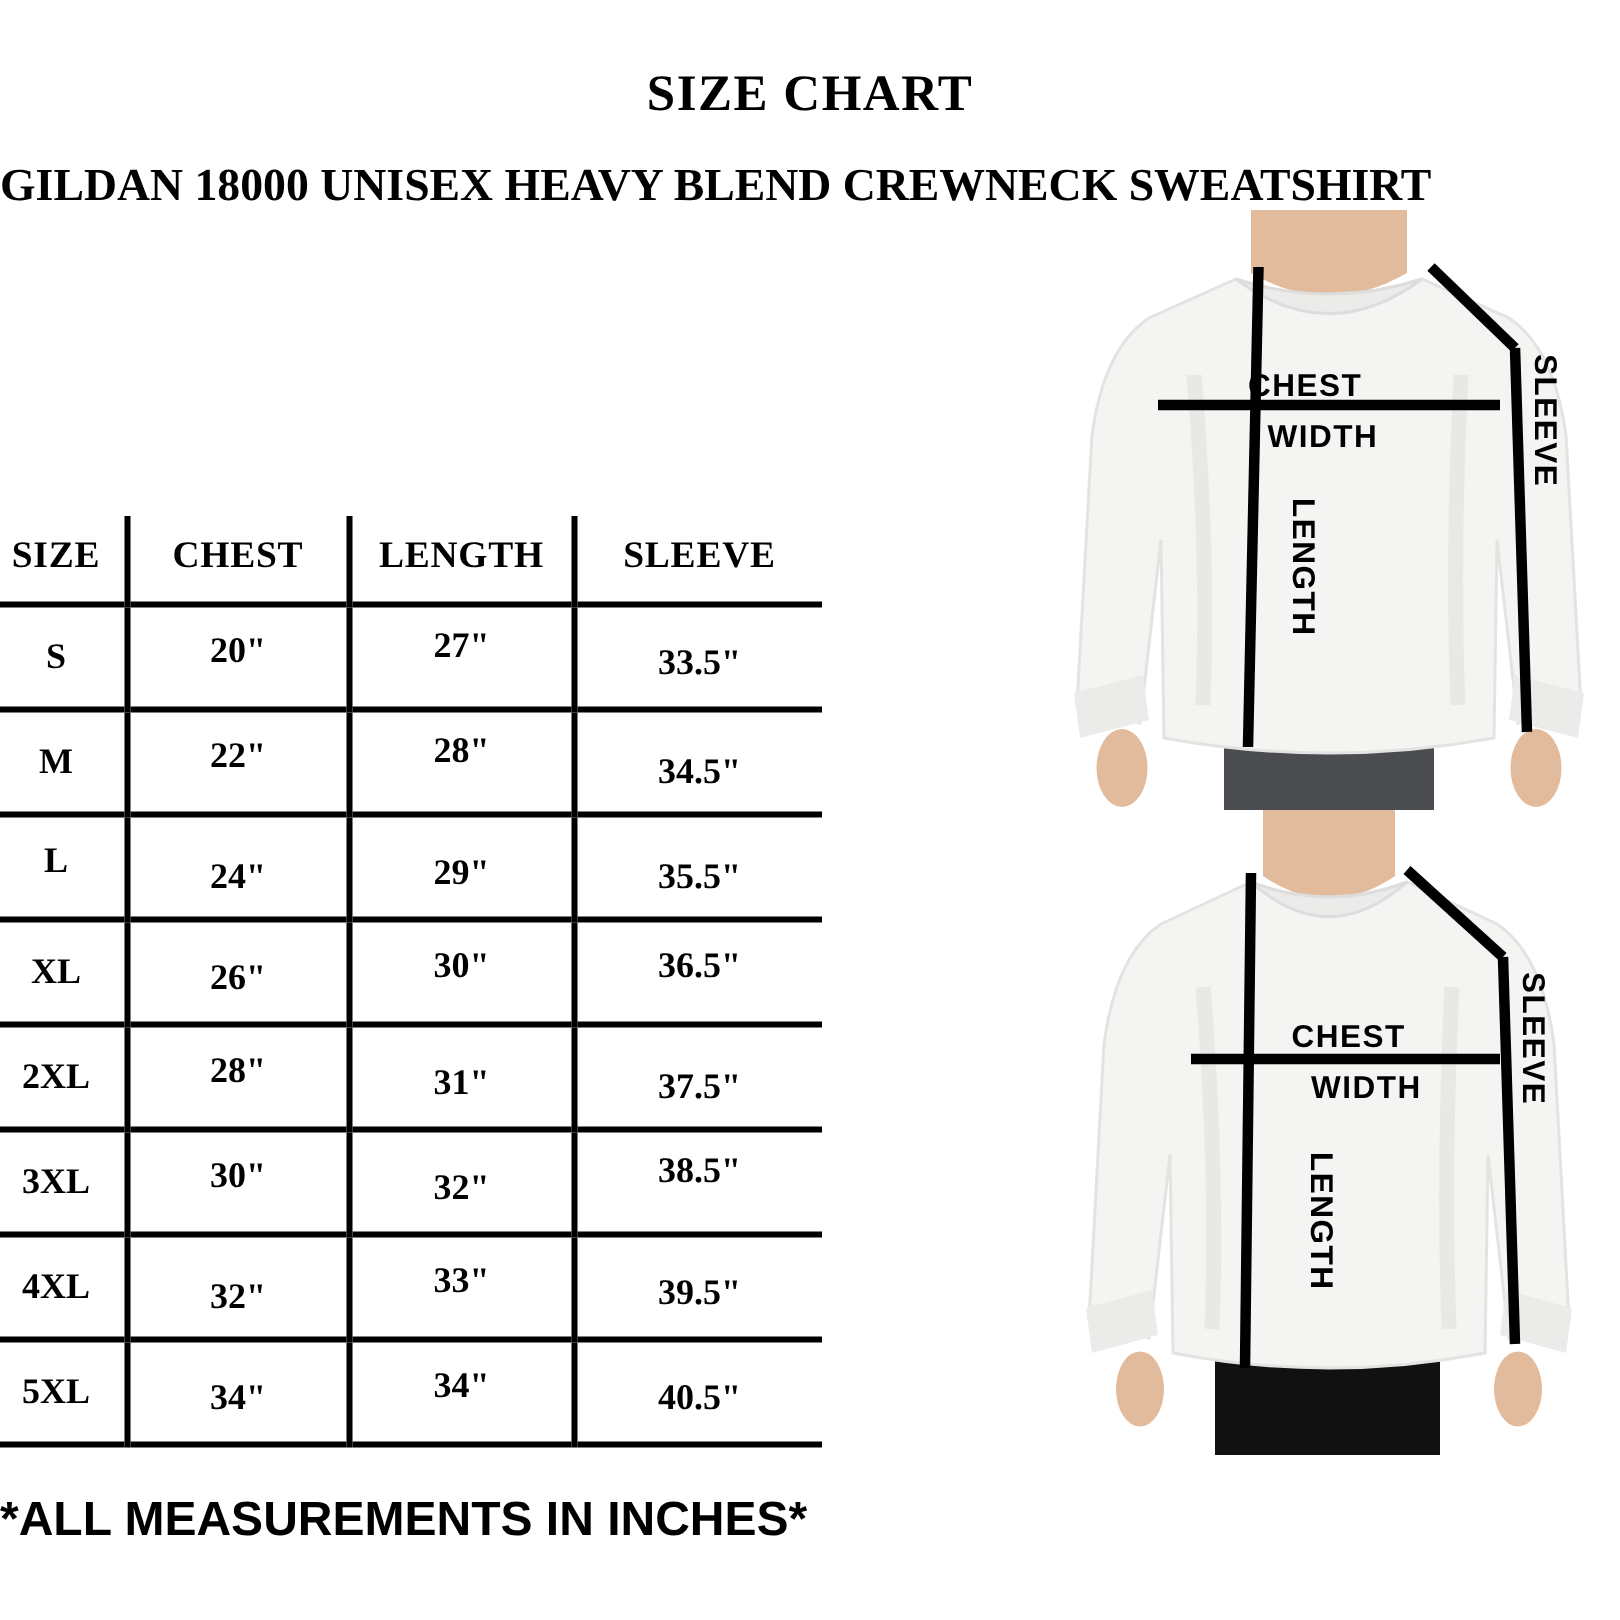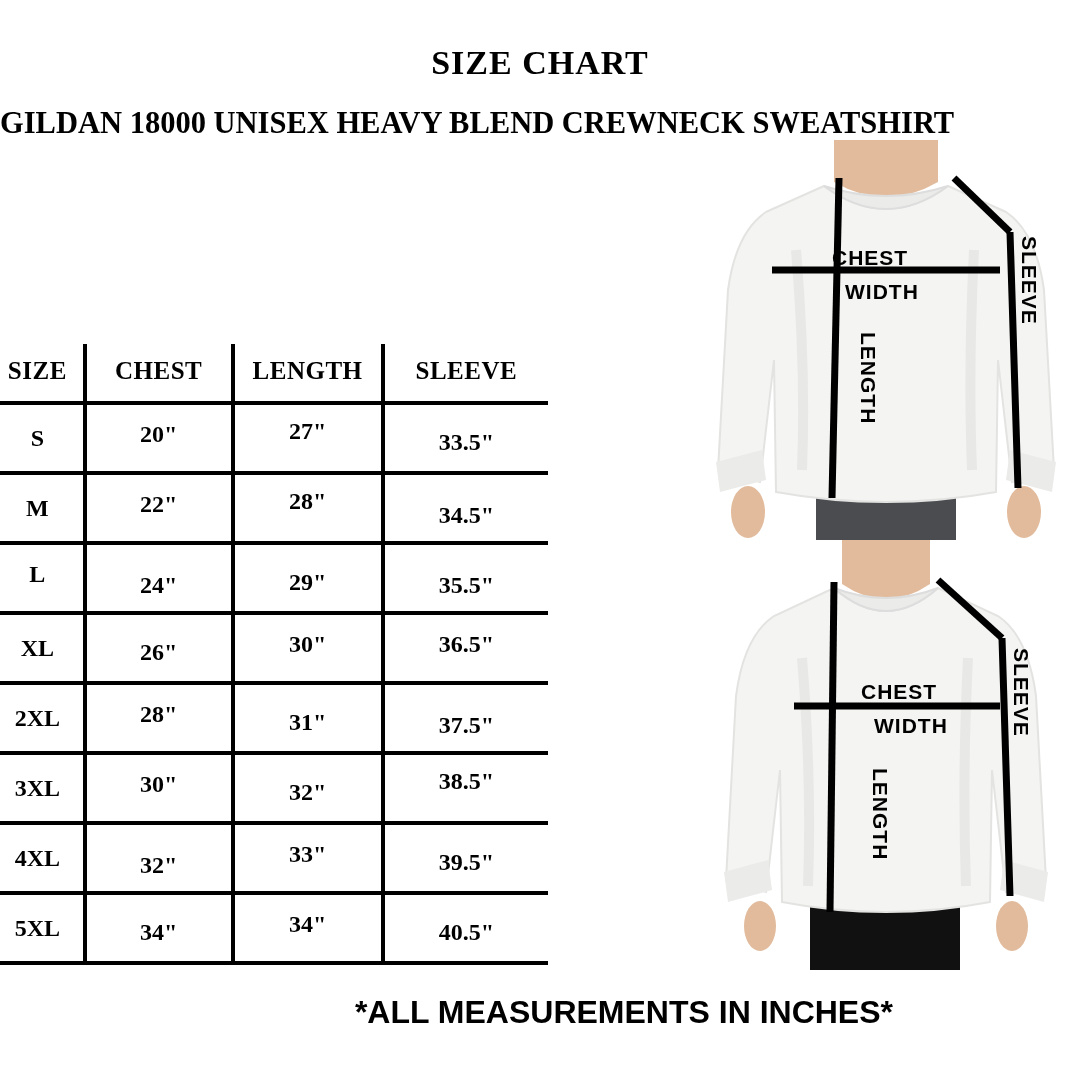--- a/index.html
+++ b/index.html
@@ -88,21 +88,21 @@
   .n-dn { position: relative; top: 7px; }
   .n-u2 { position: relative; top: -4px; }
   .n-d2 { position: relative; top: 4px; }
 
   
   #footer-note {
     position: absolute;
     left: 0;
     top: 994px;
     width: 893px;
-    text-align: right;
+    text-align: left;
     font-family: "Liberation Sans", sans-serif;
     font-weight: bold;
     font-size: 32px;
     letter-spacing: 0px;
   }
 
   
   .photo {
     position: absolute;
     overflow: hidden;

